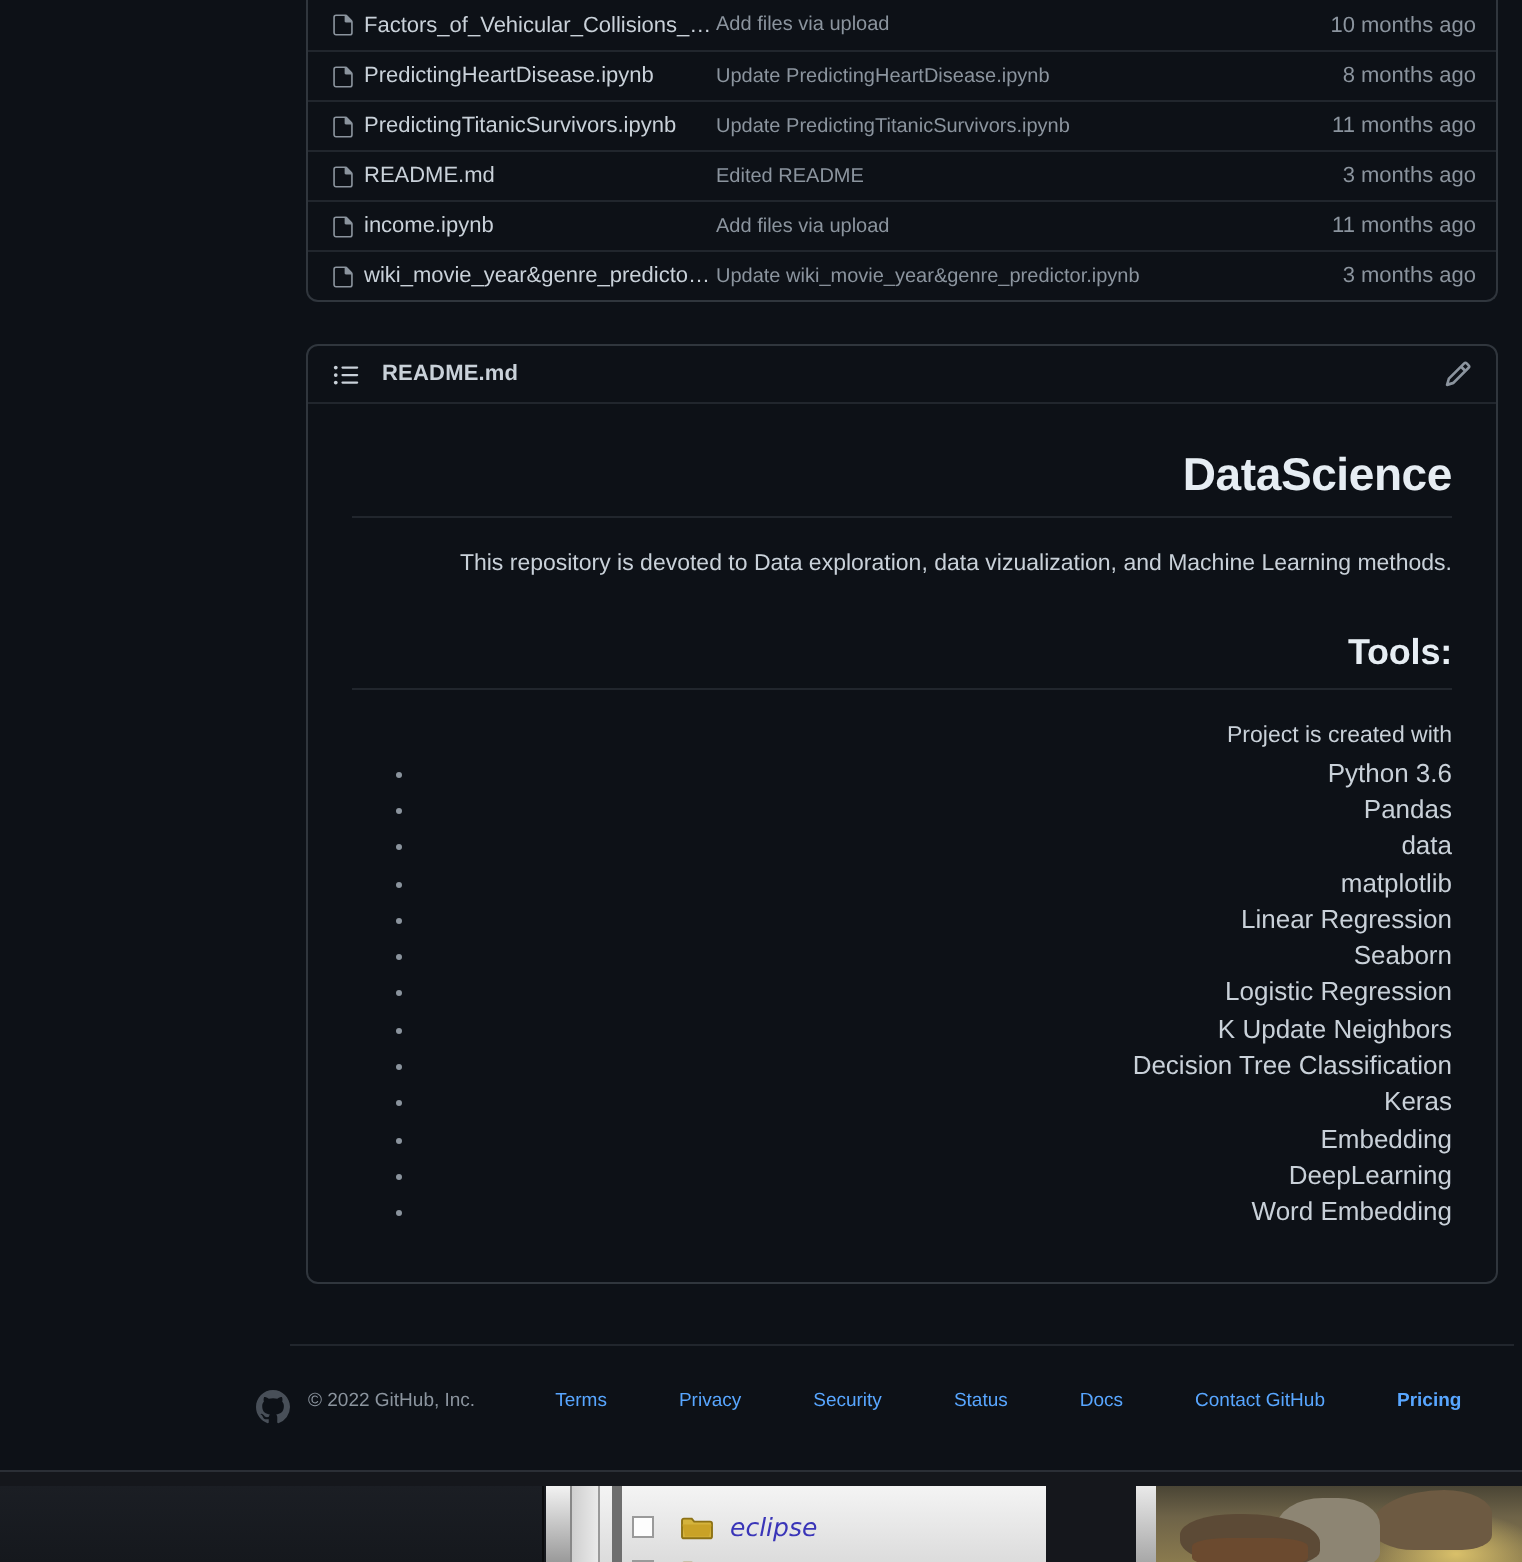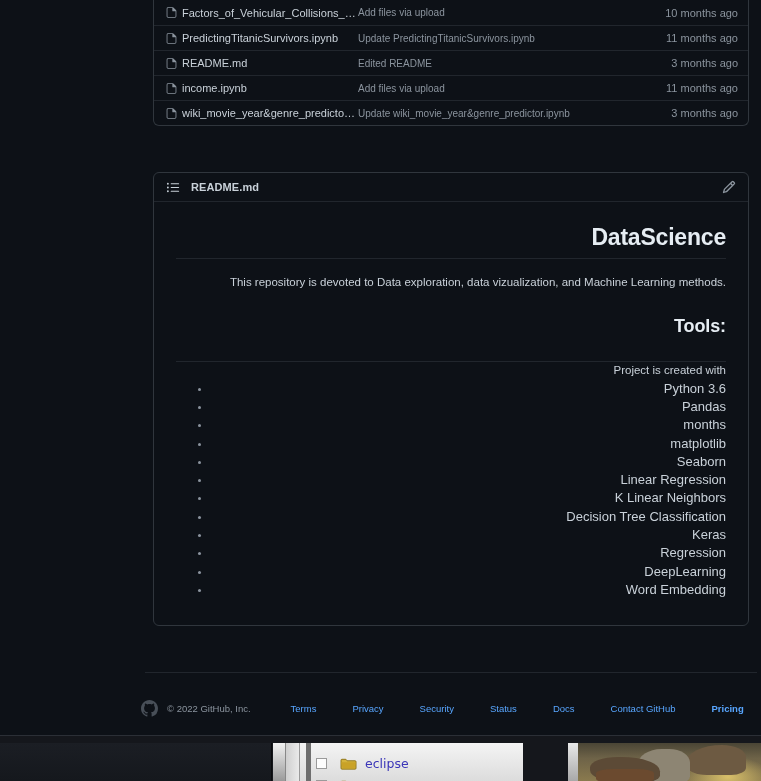--- a/index.html
+++ b/index.html
@@ -129,22 +129,23 @@
   .md-p {
     font-size: 11.5px;
     color: #c9d1d9;
     line-height: 1.55;
     margin-bottom: 24px;
   }
   .md-h2 {
     font-size: 18px;
     font-weight: bold;
     color: #e6edf3;
-    padding-bottom: 24px;
+    padding-bottom: 7px;
     border-bottom: 1px solid #21262d;
+    margin-bottom: 15px;
     letter-spacing: -0.1px;
   }
   .md-p2 {
     font-size: 11.5px;
     color: #c9d1d9;
     line-height: 1.55;
   }
   #tools-list { list-style: none; padding-left: 20px; }
   #tools-list li {
     position: relative;
@@ -167,26 +168,26 @@
   #footer-divider {
     position: absolute;
     left: 145px;
     top: 672px;
     width: 612px;
     height: 1px;
     background: #21262d;
   }
   #footer {
     position: absolute;
-    left: 141px;
+    left: 128px;
     top: 695px;
     width: 612px;
     height: 26px;
     display: flex;
-    align-items: center;
+    align-items: flex-start;
     font-size: 9.5px;
   }
   #octocat { color: #484f58; display: flex; align-items: center; margin-right: 9px; }
   #copyright { color: #8b949e; font-size: 9.5px; white-space: nowrap; }
   #footer-links {
     display: flex;
     align-items: center;
     margin-left: 40px;
     flex: 1 1 auto;
   }
@@ -226,20 +227,21 @@
     width: 12px; height: 38px;
     background: linear-gradient(180deg,#f2f2f2 0%, #9a9a9a 100%);
   }
   #file-manager {
     position: absolute;
     left: 285px; top: 8px;
     width: 238px; height: 38px;
     background: linear-gradient(180deg,#f4f4f4 0%, #dcdcdc 100%);
     border-left: 1px solid #888;
     overflow: hidden;
+    font-style: italic;
   }
   #fm-gutter {
     position: absolute; left: 0; top: 0;
     width: 14px; height: 38px;
     background: linear-gradient(90deg,#cfcfcf,#eaeaea);
     border-right: 1px solid #9a9a9a;
   }
   #fm-gutter2 {
     position: absolute; left: 20px; top: 0;
     width: 5px; height: 38px;
@@ -310,20 +312,30 @@
       <span class="file-icon">
         <svg width="13" height="13" viewBox="0 0 16 16" fill="currentColor">
             <path d="M3.75 1.5A1.75 1.75 0 0 0 2 3.25v9.5c0 .966.784 1.75 1.75 1.75h8.5A1.75 1.75 0 0 0 14 12.75V6.164a1.75 1.75 0 0 0-.513-1.237L10.31 1.75A1.75 1.75 0 0 0 9.073 1.5zM3 3.25a.75.75 0 0 1 .75-.75H9v3.25c0 .414.336.75.75.75H13v6.25a.75.75 0 0 1-.75.75h-8.5a.75.75 0 0 1-.75-.75z"></path>
           </svg>
       </span>
       <span class="file-name">Factors_of_Vehicular_Collisions_th...</span>
       <span class="file-msg">Add files via upload</span>
       <span class="file-age">10 months ago</span>
     </div>
 
+    <div class="file-row">
+      <span class="file-icon">
+        <svg width="13" height="13" viewBox="0 0 16 16" fill="currentColor">
+            <path d="M3.75 1.5A1.75 1.75 0 0 0 2 3.25v9.5c0 .966.784 1.75 1.75 1.75h8.5A1.75 1.75 0 0 0 14 12.75V6.164a1.75 1.75 0 0 0-.513-1.237L10.31 1.75A1.75 1.75 0 0 0 9.073 1.5zM3 3.25a.75.75 0 0 1 .75-.75H9v3.25c0 .414.336.75.75.75H13v6.25a.75.75 0 0 1-.75.75h-8.5a.75.75 0 0 1-.75-.75z"></path>
+          </svg>
+      </span>
+      <span class="file-name">PredictingHeartDisease.ipynb</span>
+      <span class="file-msg">Update PredictingHeartDisease.ipynb</span>
+      <span class="file-age">8 months ago</span>
+    </div>
 
     <div class="file-row">
       <span class="file-icon">
         <svg width="13" height="13" viewBox="0 0 16 16" fill="currentColor">
             <path d="M3.75 1.5A1.75 1.75 0 0 0 2 3.25v9.5c0 .966.784 1.75 1.75 1.75h8.5A1.75 1.75 0 0 0 14 12.75V6.164a1.75 1.75 0 0 0-.513-1.237L10.31 1.75A1.75 1.75 0 0 0 9.073 1.5zM3 3.25a.75.75 0 0 1 .75-.75H9v3.25c0 .414.336.75.75.75H13v6.25a.75.75 0 0 1-.75.75h-8.5a.75.75 0 0 1-.75-.75z"></path>
           </svg>
       </span>
       <span class="file-name">PredictingTitanicSurvivors.ipynb</span>
       <span class="file-msg">Update PredictingTitanicSurvivors.ipynb</span>
       <span class="file-age">11 months ago</span>
@@ -387,28 +399,29 @@
     </div>
 
     <div id="readme-body">
       <h1 class="md-h1">DataScience</h1>
       <p class="md-p">This repository is devoted to Data exploration, data vizualization, and Machine Learning methods.</p>
       <h2 class="md-h2">Tools:</h2>
       <p class="md-p2">Project is created with</p>
       <ul id="tools-list">
         <li>Python 3.6</li>
         <li>Pandas</li>
-        <li>months</li>
+        <li>data</li>
         <li>matplotlib</li>
+        <li>Linear Regression</li>
         <li>Seaborn</li>
-        <li>Linear Regression</li>
-        <li>K Linear Neighbors</li>
+        <li>Logistic Regression</li>
+        <li>K Update Neighbors</li>
         <li>Decision Tree Classification</li>
         <li>Keras</li>
-        <li>Regression</li>
+        <li>Embedding</li>
         <li>DeepLearning</li>
         <li>Word Embedding</li>
       </ul>
     </div>
 
   </div>
 
   <div id="footer-divider"></div>
 
   <div id="footer">

